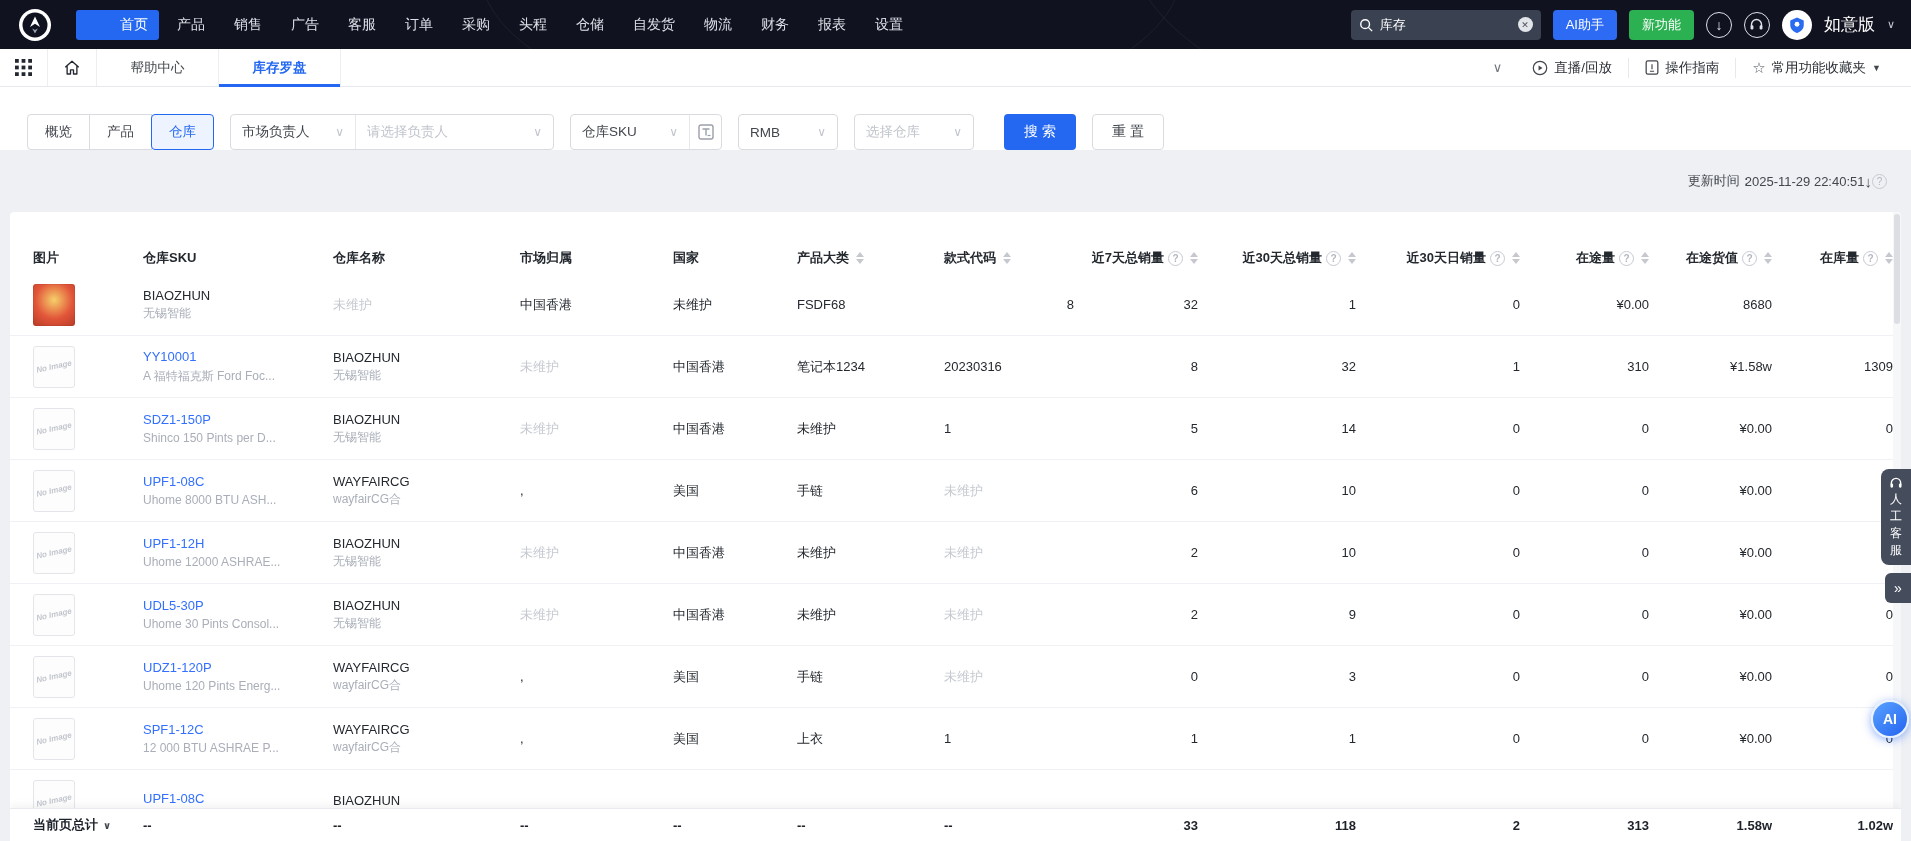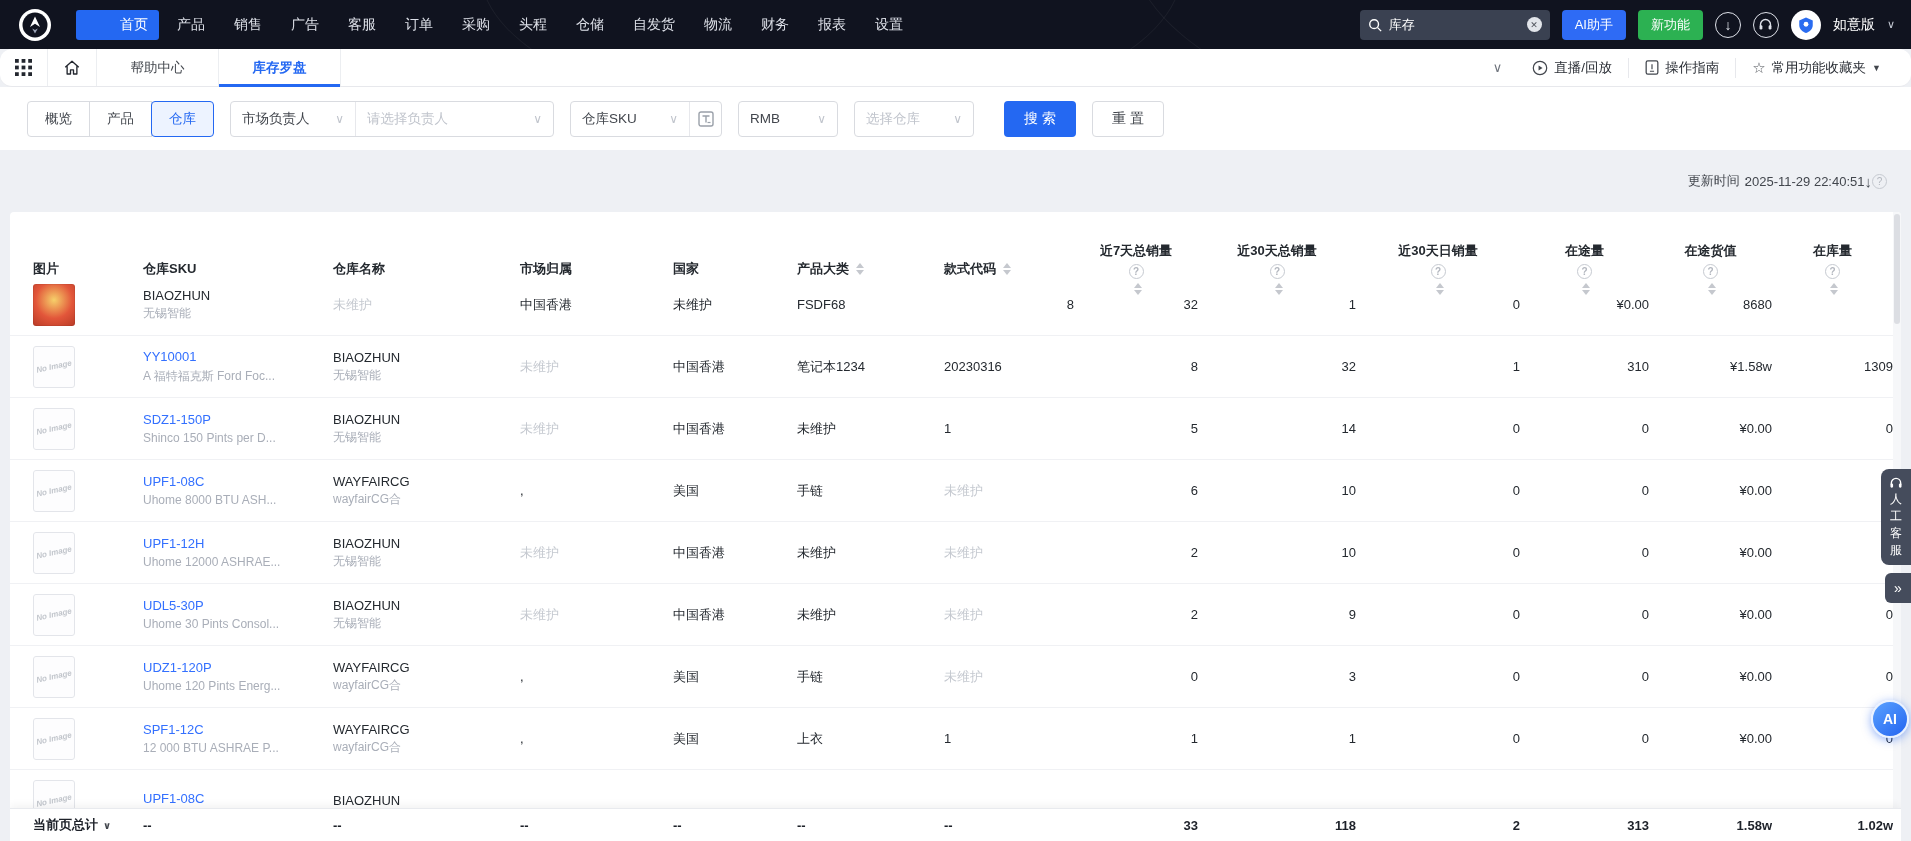--- a/index.html
+++ b/index.html
@@ -16,37 +16,37 @@
   .nav-item.active { background:#2468f2; color:#fff;padding-left:44px; }
   .nav-right { margin-left:auto; display:flex; align-items:center; gap:12px; position:relative; z-index:1; }
   .nav-search { width:190px; height:30px; background:#3a4151; border-radius:4px; display:flex; align-items:center; padding:0 8px; }
   .nav-search-text { flex:1; font-size:13px; color:#fff; margin-left:7px; }
   .nav-clear { width:15px; height:15px; border-radius:50%; background:#e2e5ea; color:#50545c; font-size:9px; display:flex; align-items:center; justify-content:center; cursor:pointer; }
   .btn-ai, .btn-new { height:30px; padding:0 13px; border:none; border-radius:4px; font-size:13px; color:#fff; cursor:pointer; font-family:inherit; }
   .btn-ai { background:#2e6bf5; }
   .btn-new { background:#2cb152; }
   .nav-ic { width:26px; height:26px; border:1.6px solid #dfe2ea; border-radius:50%; color:#dfe2ea; display:flex; align-items:center; justify-content:center; font-size:14px; cursor:pointer; }
   .avatar { width:30px; height:30px; background:#fff; border-radius:50%; display:flex; align-items:center; justify-content:center; cursor:pointer; }
-  .nav-account { color:#fff; font-size:14px; }
+  .nav-account { color:#fff; font-size:17px; }
   .nav-caret { color:#c7ccd6; font-size:11px; }
 
   
-  .tabbar { height:38px; background:#fff; display:flex; align-items:stretch; border-bottom:1px solid #e7e8ec;border-radius:12px; }
+  .tabbar { height:38px; background:#fff; display:flex; align-items:stretch; border-bottom:1px solid #e7e8ec; }
   .tb-box { display:flex; align-items:center; justify-content:center; border-right:1px solid #eceef1; padding:0 15px; cursor:pointer; }
   .tb-tab { width:122px; display:flex; align-items:center; justify-content:center; font-size:13.5px; color:#42464d; border-right:1px solid #eceef1; position:relative; cursor:pointer; }
   .tb-tab.active { color:#2468f2; font-weight:700; }
   .tb-tab.active::after { content:''; position:absolute; bottom:-1px; left:0; right:0; height:3px; background:#2468f2; }
   .tabbar-right { margin-left:auto; display:flex; align-items:center; padding-right:14px; font-size:13.5px; color:#2b2f36; }
   .tbr-item { display:flex; align-items:center; gap:6px; padding:0 16px; cursor:pointer; height:20px; }
   .tbr-item.sep { border-left:1px solid #e7e8ec; }
   .tbr-chev { color:#6f747d; font-size:13px; padding:0 14px; cursor:pointer; }
   .tbr-caret { font-size:9px; color:#42464d; }
 
   
-  .filterbar { height:63px; background:#fff; display:flex; align-items:center; padding:0 27px; gap:16px; }
+  .filterbar { height:63px; background:#fff; display:flex; align-items:flex-end; padding:0 27px; gap:16px; }
   .segset { display:flex; }
   .seg-btn { height:36px; padding:0 17px; border:1px solid #d9dbe0; background:#fff; color:#42464d; font-size:13.5px; margin-left:-1px; cursor:pointer; font-family:inherit; position:relative; }
   .seg-btn:first-child { border-radius:4px 0 0 4px; margin-left:0; }
   .seg-btn:last-child { border-radius:0 4px 4px 0; }
   .seg-btn.active { border-color:#2468f2; color:#2468f2; background:#edf3ff; z-index:1; border-radius:4px; }
   .fgroup { display:flex; align-items:stretch; height:36px; border:1px solid #d9dbe0; border-radius:4px; background:#fff; }
   .fseg { display:flex; align-items:center; justify-content:space-between; padding:0 11px; cursor:pointer; }
   .fseg + .fseg { border-left:1px solid #e7e8ec; }
   .flabel { font-size:13.5px; color:#42464d; }
   .fplace { font-size:13.5px; color:#c0c4cc; }
@@ -58,21 +58,21 @@
   
   .content { position:absolute; top:150px; left:0; right:0; bottom:0; background:#eef0f4; padding:0 10px; }
   .meta-row { height:62px; display:flex; align-items:center; justify-content:flex-end; gap:0; color:#42464d; font-size:13px; padding-right:14px; }
   .meta-dl { color:#4b5058; font-size:15px; cursor:pointer; }
   .help { width:15px; height:15px; border:1px solid #c6cad1; border-radius:50%; color:#b3b7bf; font-size:10px; display:inline-flex; align-items:center; justify-content:center; flex:0 0 auto; }
 
   .card { position:relative; background:#fff; border-radius:4px 4px 0 0; height:calc(100% - 62px); overflow:hidden; padding-top:30px; }
   .trow { display:grid; grid-template-columns:110px 190px 187px 153px 124px 147px 130px 124px 158px 164px 129px 123px 121px; padding-left:23px; align-items:center; }
   .thead { height:32px; font-weight:700; font-size:13px; color:#24292f; }
   .hcell { display:flex; align-items:center; gap:4px; white-space:nowrap; }
-  .hcell.num { justify-content:flex-end;flex-direction:column; }
+  .hcell.num { justify-content:flex-end; }
   .sorts { display:inline-flex; flex-direction:column; gap:2px; margin-left:3px; cursor:pointer; }
   .sorts i { width:0; height:0; border-left:4px solid transparent; border-right:4px solid transparent; }
   .sorts .cu { border-bottom:5px solid #c5c8ce; }
   .sorts .cd { border-top:5px solid #c5c8ce; }
 
   .tbody-row { height:62px; border-bottom:1px solid #f0f1f4; font-size:13px; color:#24292f; }
   .cell { white-space:nowrap; overflow:hidden; text-overflow:ellipsis; padding-right:10px; }
   .cell.num { text-align:right; padding-right:0; }
   .link { color:#3370ff; cursor:pointer; margin-bottom:4px; display:block; }
   .sub { color:#a9aeb8; font-size:12px; margin-top:2px; }

